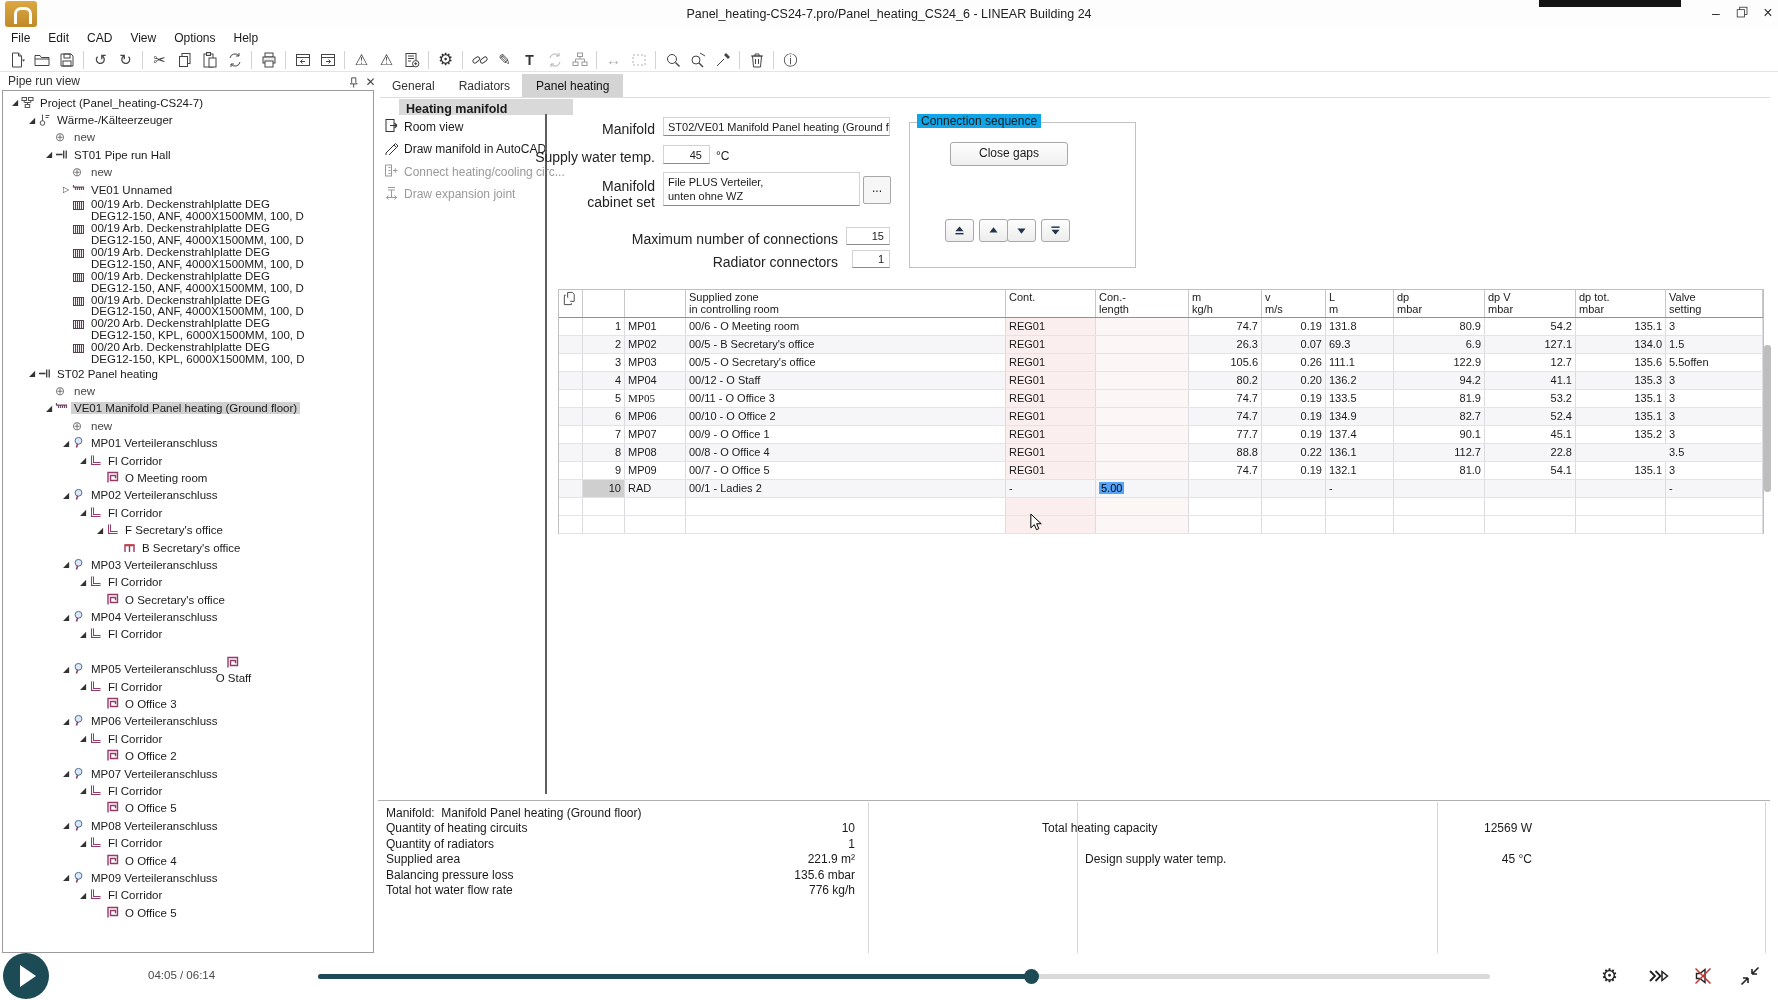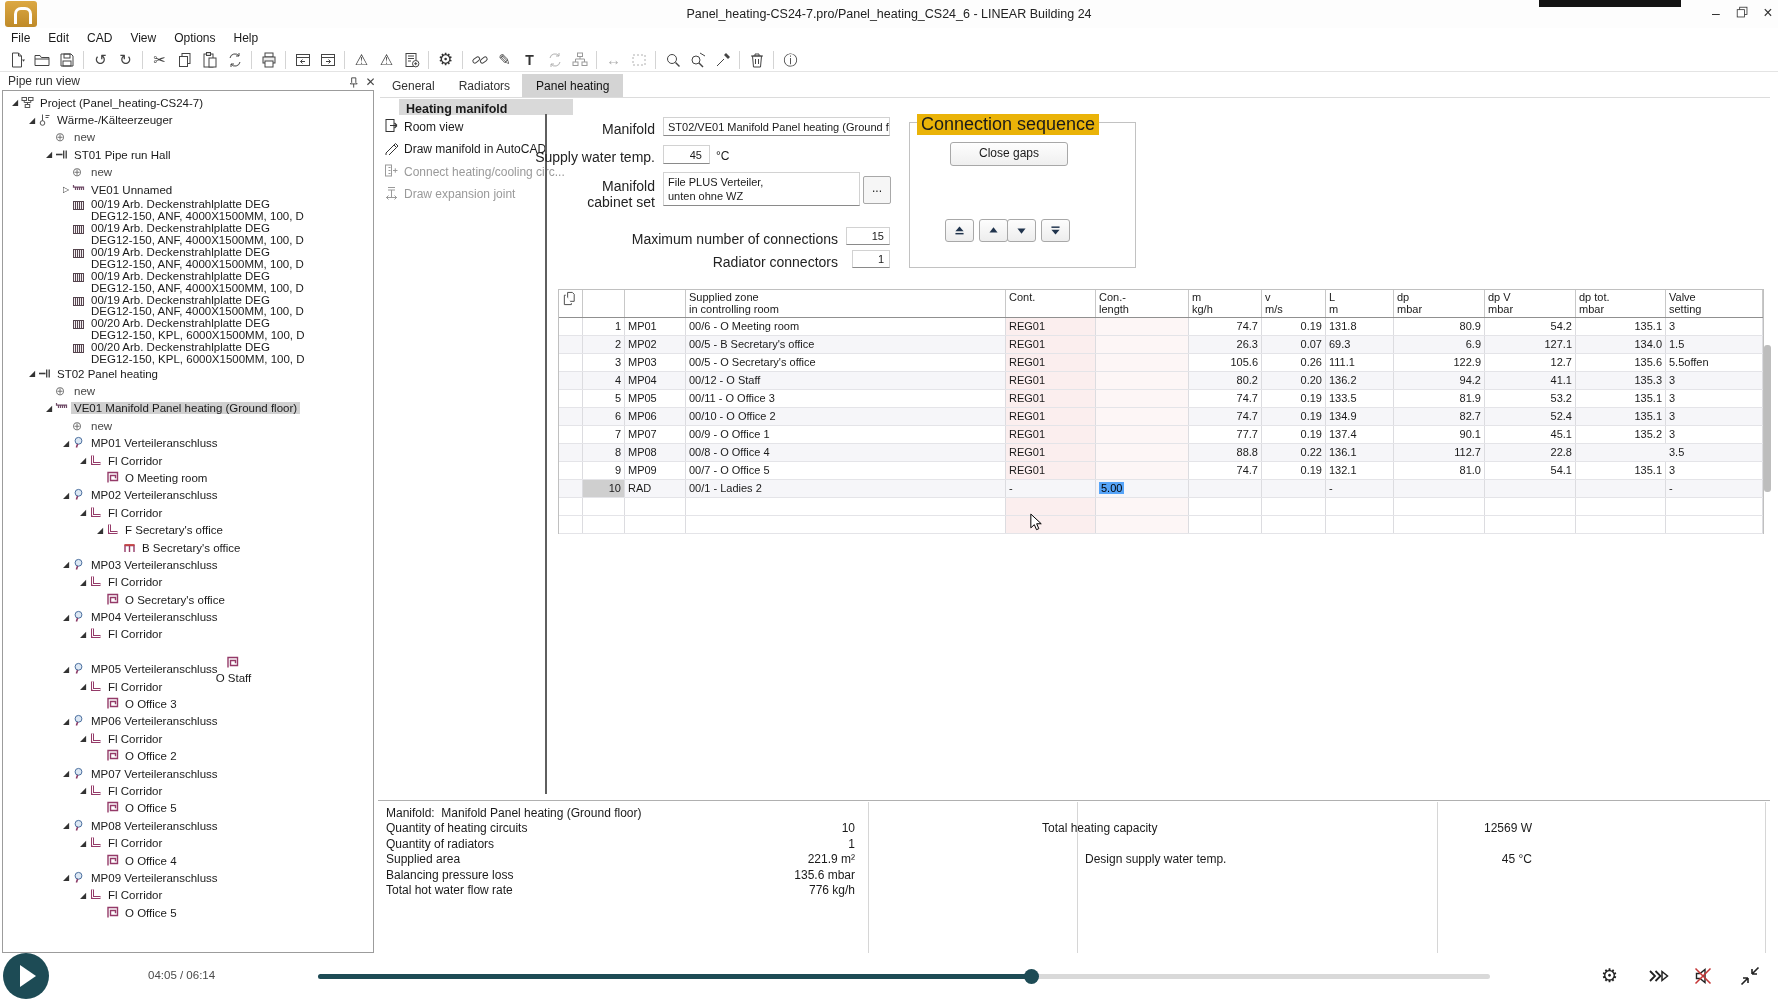--- a/index.html
+++ b/index.html
@@ -61,21 +61,21 @@
   
   .flabel{position:absolute;font-size:14px;color:#222;text-align:right;}
   .finput{position:absolute;background:#fff;border:1px solid #d2d2d2;border-bottom:1px solid #8a8a8a;
           font-size:11px;overflow:hidden;white-space:nowrap;box-sizing:border-box;}
   .finput.num{text-align:right;}
   #more-btn{position:absolute;left:863px;top:176px;width:26px;height:26px;border:1px solid #a8a8a8;
           border-radius:2px;background:#f6f6f6;text-align:center;font-size:12px;line-height:22px;}
   #unit-c{position:absolute;left:716px;top:149px;font-size:12px;}
   
   #gbox{position:absolute;left:909px;top:122px;width:225px;height:144px;border:1px solid #c2c2c2;}
-  #gbox-title{position:absolute;left:917px;top:114px;background:#eab308;padding:0 4px;font-size:18px;}
+  #gbox-title{position:absolute;left:917px;top:114px;background:#0ea5e9;padding:0 4px;font-size:12px;}
   #closegaps{position:absolute;left:950px;top:142px;width:116px;height:22px;border:1px solid #a8a8a8;
           border-radius:3px;background:linear-gradient(#fefefe,#efefef);text-align:center;
           font-size:12px;line-height:21px;}
   #gbox-hint{position:absolute;left:916px;top:178px;width:214px;font-size:11.5px;line-height:14px;}
   .sortbtn{position:absolute;top:219px;width:27px;height:21px;border:1px solid #a8a8a8;border-radius:3px;
           background:linear-gradient(#fdfdfd,#ededed);display:flex;align-items:center;justify-content:center;}
   .sortbtn svg{width:13px;height:11px;}
   
   #tablewrap{position:absolute;left:558px;top:289px;width:1206px;border:1px solid #c0c0c0;
           border-bottom:none;box-sizing:border-box;background:#fff;}
@@ -819,21 +819,21 @@
         <div class="cell r" style="width:64px;">0.20</div>
         <div class="cell" style="width:68px;">136.2</div>
         <div class="cell r" style="width:91px;">94.2</div>
         <div class="cell r" style="width:91px;">41.1</div>
         <div class="cell r" style="width:90px;">135.3</div>
         <div class="cell" style="width:97px;">3</div>
       </div>
       <div class="trdata">
         <div class="cell" style="width:24px;"></div>
         <div class="cell r" style="width:42px;">5</div>
-        <div class="cell" style="width:61px;">MP05</div>
+        <div class="cell" style="width:61px;font-family:Liberation Serif, serif;">MP05</div>
         <div class="cell" style="width:320px;">00/11 - O Office 3</div>
         <div class="cell pinkc" style="width:90px;">REG01</div>
         <div class="cell pinkl" style="width:93px;"></div>
         <div class="cell r" style="width:73px;">74.7</div>
         <div class="cell r" style="width:64px;">0.19</div>
         <div class="cell" style="width:68px;">133.5</div>
         <div class="cell r" style="width:91px;">81.9</div>
         <div class="cell r" style="width:91px;">53.2</div>
         <div class="cell r" style="width:90px;">135.1</div>
         <div class="cell" style="width:97px;">3</div>

